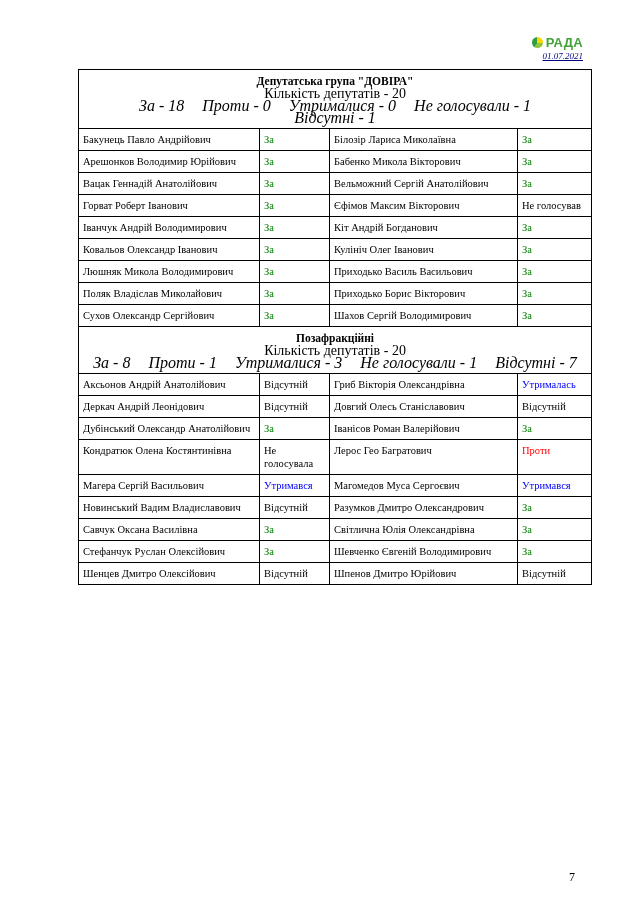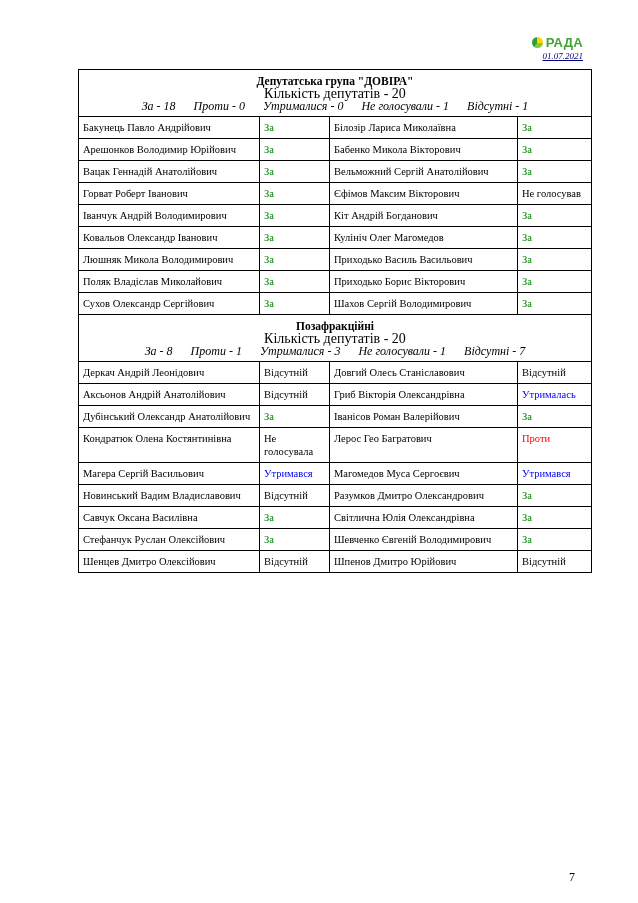--- a/index.html
+++ b/index.html
@@ -11,21 +11,21 @@
     background:conic-gradient(#ffd500 0 28%, #8cc63e 28% 60%, #2e9e41 60% 100%);}
   .logo-text{font-family:"Liberation Sans",sans-serif;font-weight:bold;font-size:13px;color:#44a338;letter-spacing:.3px;}
   .doc-date{font-size:9px;font-style:italic;text-decoration:underline;color:#000080;margin-top:1px;}
 
   .tables{position:absolute;top:70px;left:63px;width:513px;}
   table.vote-table{border-collapse:collapse;table-layout:fixed;width:513px;margin-top:-1px;}
   table.vote-table td{border:1px solid #000;padding:4px 4px;font-size:10.5px;line-height:13px;vertical-align:top;word-wrap:break-word;}
   td.head-cell{text-align:center;padding:2px 4px 3px 4px;}
   .tbl-title{font-weight:bold;font-size:11.5px;line-height:14px;}
   .tbl-count{font-size:14px;line-height:12px;}
-  .tbl-summary{font-size:12px;font-style:italic;line-height:12px;}
+  .tbl-summary{font-size:16px;font-style:italic;line-height:12px;}
   .sum-part{display:inline-block;margin:0 9px;}
 
   .page-number{position:absolute;right:78px;bottom:18px;font-size:12px;}
 </style>
 </head>
 <body>
 
 <div class="page">
 
   <div class="logo-block">
@@ -78,21 +78,21 @@
           </tr>
           <tr>
             <td>Іванчук Андрій Володимирович</td>
             <td style="color: rgb(0, 128, 0);">За</td>
             <td>Кіт Андрій Богданович</td>
             <td style="color: rgb(0, 128, 0);">За</td>
           </tr>
           <tr>
             <td>Ковальов Олександр Іванович</td>
             <td style="color: rgb(0, 128, 0);">За</td>
-            <td>Кулініч Олег Магомедов</td>
+            <td>Кулініч Олег Іванович</td>
             <td style="color: rgb(0, 128, 0);">За</td>
           </tr>
           <tr>
             <td>Люшняк Микола Володимирович</td>
             <td style="color: rgb(0, 128, 0);">За</td>
             <td>Приходько Василь Васильович</td>
             <td style="color: rgb(0, 128, 0);">За</td>
           </tr>
           <tr>
             <td>Поляк Владіслав Миколайович</td>
@@ -117,30 +117,30 @@
         </colgroup>
         <tbody>
           <tr>
             <td colspan="4" class="head-cell">
               <div class="tbl-title">Позафракційні</div>
               <div class="tbl-count">Кількість депутатів - 20</div>
               <div class="tbl-summary"><span class="sum-part">За - 8</span><span class="sum-part">Проти - 1</span><span class="sum-part">Утрималися - 3</span><span class="sum-part">Не голосували - 1</span><span class="sum-part">Відсутні - 7</span></div>
             </td>
           </tr>
           <tr>
+            <td>Аксьонов Андрій Анатолійович</td>
+            <td style="color: rgb(0, 0, 0);">Відсутній</td>
+            <td>Гриб Вікторія Олександрівна</td>
+            <td style="color: rgb(0, 0, 255);">Утрималась</td>
+          </tr>
+          <tr>
             <td>Деркач Андрій Леонідович</td>
             <td style="color: rgb(0, 0, 0);">Відсутній</td>
             <td>Довгий Олесь Станіславович</td>
             <td style="color: rgb(0, 0, 0);">Відсутній</td>
-          </tr>
-          <tr>
-            <td>Аксьонов Андрій Анатолійович</td>
-            <td style="color: rgb(0, 0, 0);">Відсутній</td>
-            <td>Гриб Вікторія Олександрівна</td>
-            <td style="color: rgb(0, 0, 255);">Утрималась</td>
           </tr>
           <tr>
             <td>Дубінський Олександр Анатолійович</td>
             <td style="color: rgb(0, 128, 0);">За</td>
             <td>Іванісов Роман Валерійович</td>
             <td style="color: rgb(0, 128, 0);">За</td>
           </tr>
           <tr>
             <td>Кондратюк Олена Костянтинівна</td>
             <td style="color: rgb(0, 0, 0);">Не голосувала</td>

